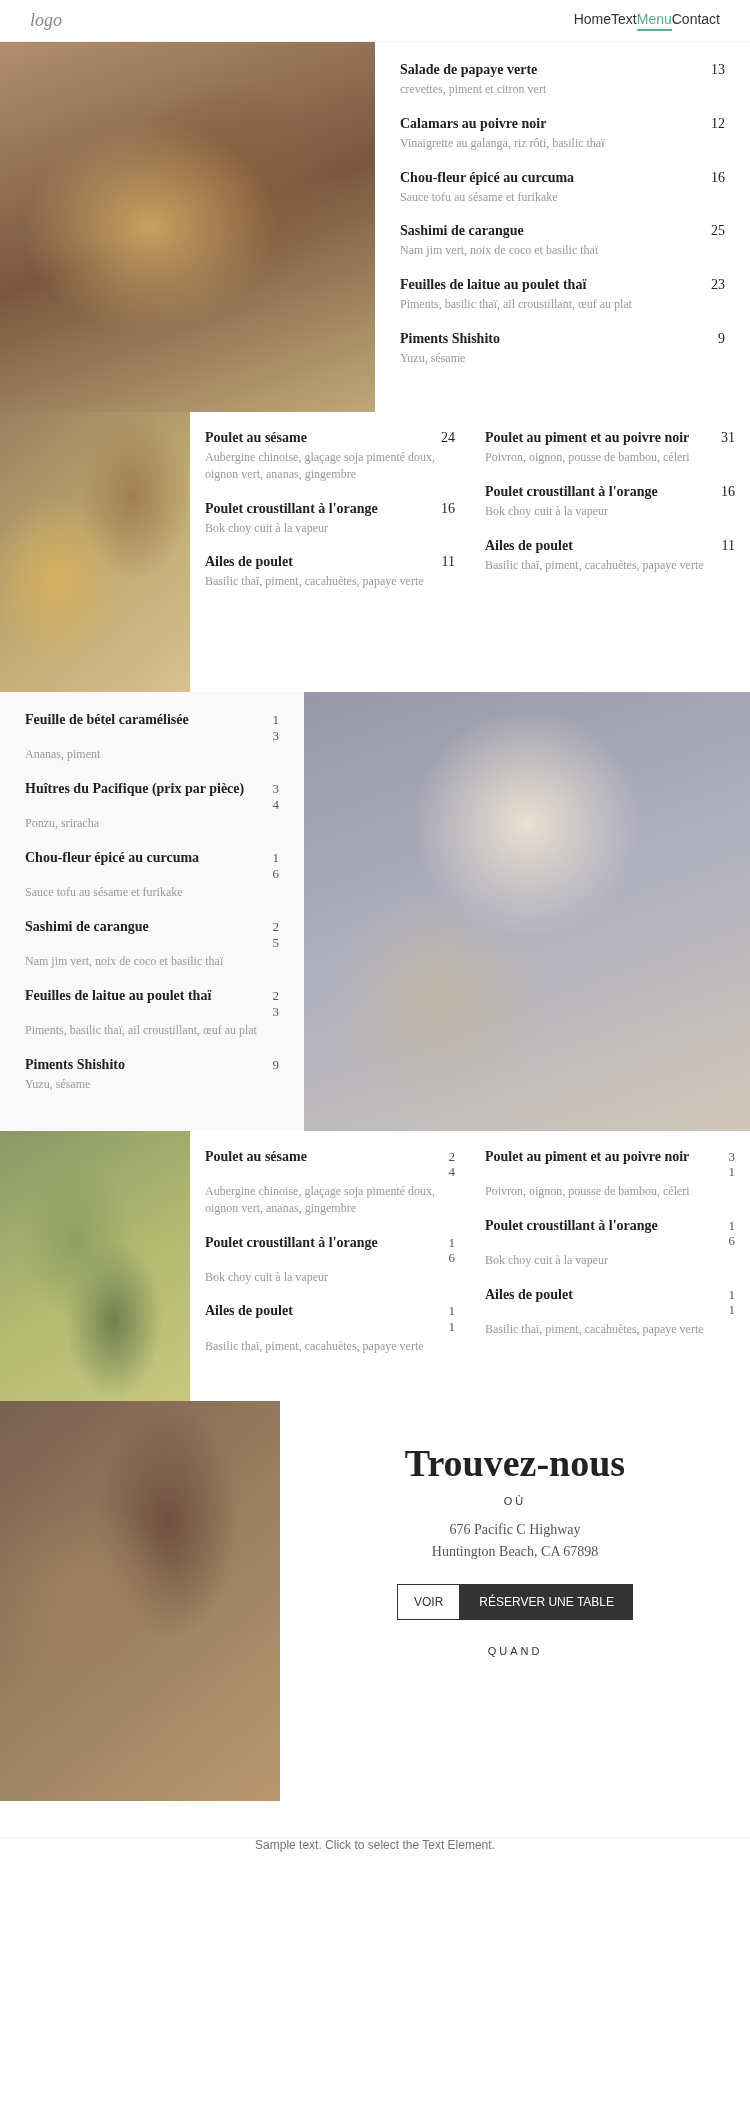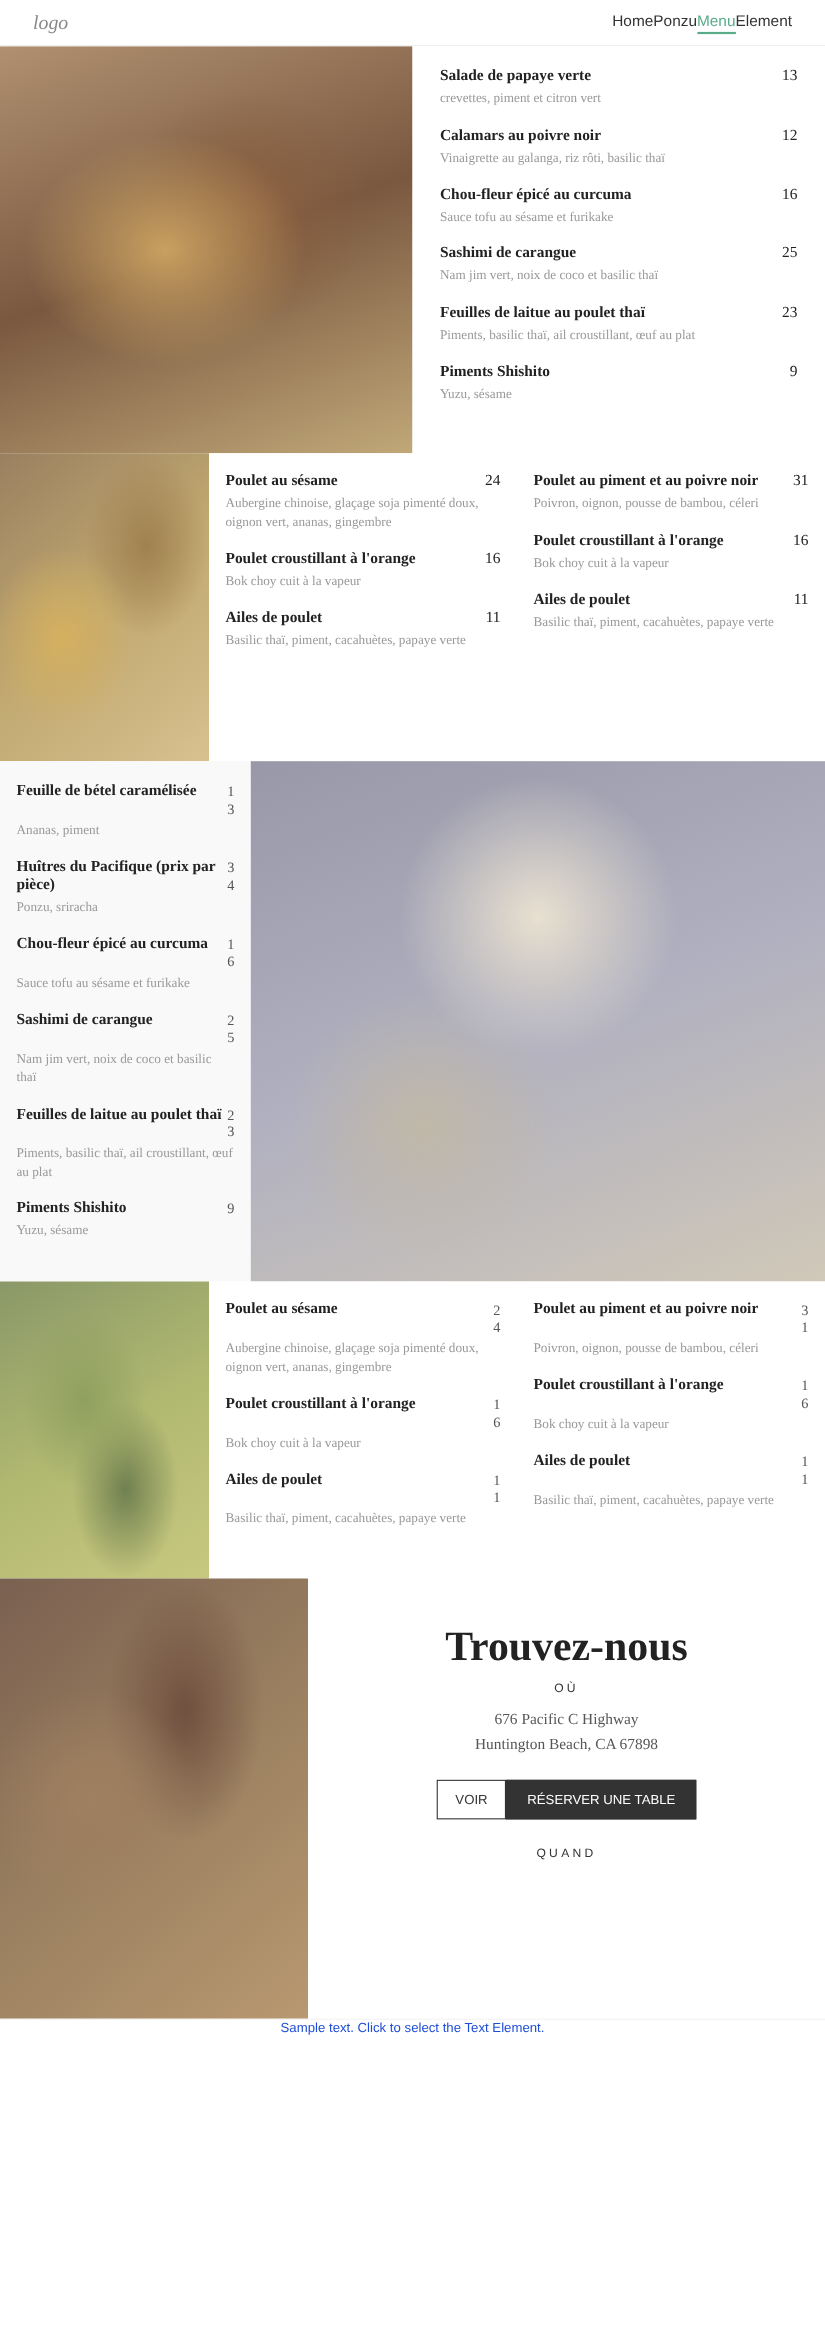--- a/index.html
+++ b/index.html
@@ -49,21 +49,21 @@
       flex: 1; display: flex; background: #fff;
     }
     .menu-col { flex: 1; padding: 18px 15px; }
     .menu-col-right { flex: 1; padding: 18px 15px; border-left: none; }
 
     
     .section-left-menu {
       display: flex; min-height: 400px;
     }
     .section-left-menu .menu-block-left {
-      width: 228px; flex-shrink: 0; padding: 20px 15px; background: #f9f9f9;
+      width: 304px; flex-shrink: 0; padding: 20px 25px; background: #f9f9f9;
     }
     .section-left-menu .img-block-right {
       flex: 1;
       background: linear-gradient(135deg, #9090a0 0%, #b0b0c0 30%, #c8c0b0 60%, #d8c8b0 100%);
     }
 
     
     .price-badge {
       display: flex; justify-content: space-between; align-items: flex-start;
     }
@@ -95,22 +95,22 @@
     .find-address { font-size: 14px; color: #555; line-height: 1.6; margin-bottom: 20px; }
     .find-buttons { display: flex; justify-content: center; gap: 0; margin-bottom: 25px; }
     .btn-voir { border: 1px solid #333; padding: 10px 16px; font-size: 12px; background: #fff; color: #333; cursor: pointer; font-family: Arial, sans-serif; }
     .btn-reserver { border: 1px solid #333; padding: 10px 18px; font-size: 12px; background: #333; color: #fff; cursor: pointer; font-family: Liberation Sans, sans-serif; }
     .find-when { font-size: 11px; letter-spacing: 3px; color: #333; margin-bottom: 10px; font-family: Arial, sans-serif; }
     .find-hours { font-size: 14px; color: #555; line-height: 1.6; }
     .find-hours p { margin-bottom: 8px; }
 
     
     .footer-sample {
-      text-align: center; font-size: 12px; color: #1d4ed8;
-      border-top: 1px solid #eee; font-family: Arial, sans-serif;
+      text-align: center; font-size: 12px; color: #737373;
+      border-top: 1px solid #eee; font-family: Arial, sans-serif; margin-top: 36px;
     }
 
     
     .food-img-1 {
       width: 100%; height: 100%;
       background: 
         radial-gradient(ellipse at 40% 50%, #c8a060 0%, transparent 40%),
         radial-gradient(ellipse at 60% 40%, #8a6040 0%, transparent 35%),
         linear-gradient(160deg, #b09070 0%, #7a5840 50%, #c0a878 100%);
     }
@@ -143,23 +143,23 @@
         linear-gradient(140deg, #7a6050 0%, #9a8060 50%, #b89870 100%);
     }
   </style>
 </head>
 <body>
 
 <nav>
   <span class="nav-logo">logo</span>
   <div class="nav-links">
     <a href="#">Home</a>
-    <a href="#">Ponzu</a>
+    <a href="#">Text</a>
     <a href="#" class="active">Menu</a>
-    <a href="#">Element</a>
+    <a href="#">Contact</a>
   </div>
 </nav>
 
 <div class="section-hero">
   <div class="img-block">
     <div class="food-img-1"></div>
   </div>
   <div class="menu-block" id="menu-list-1">
 
   <div class="menu-item">

